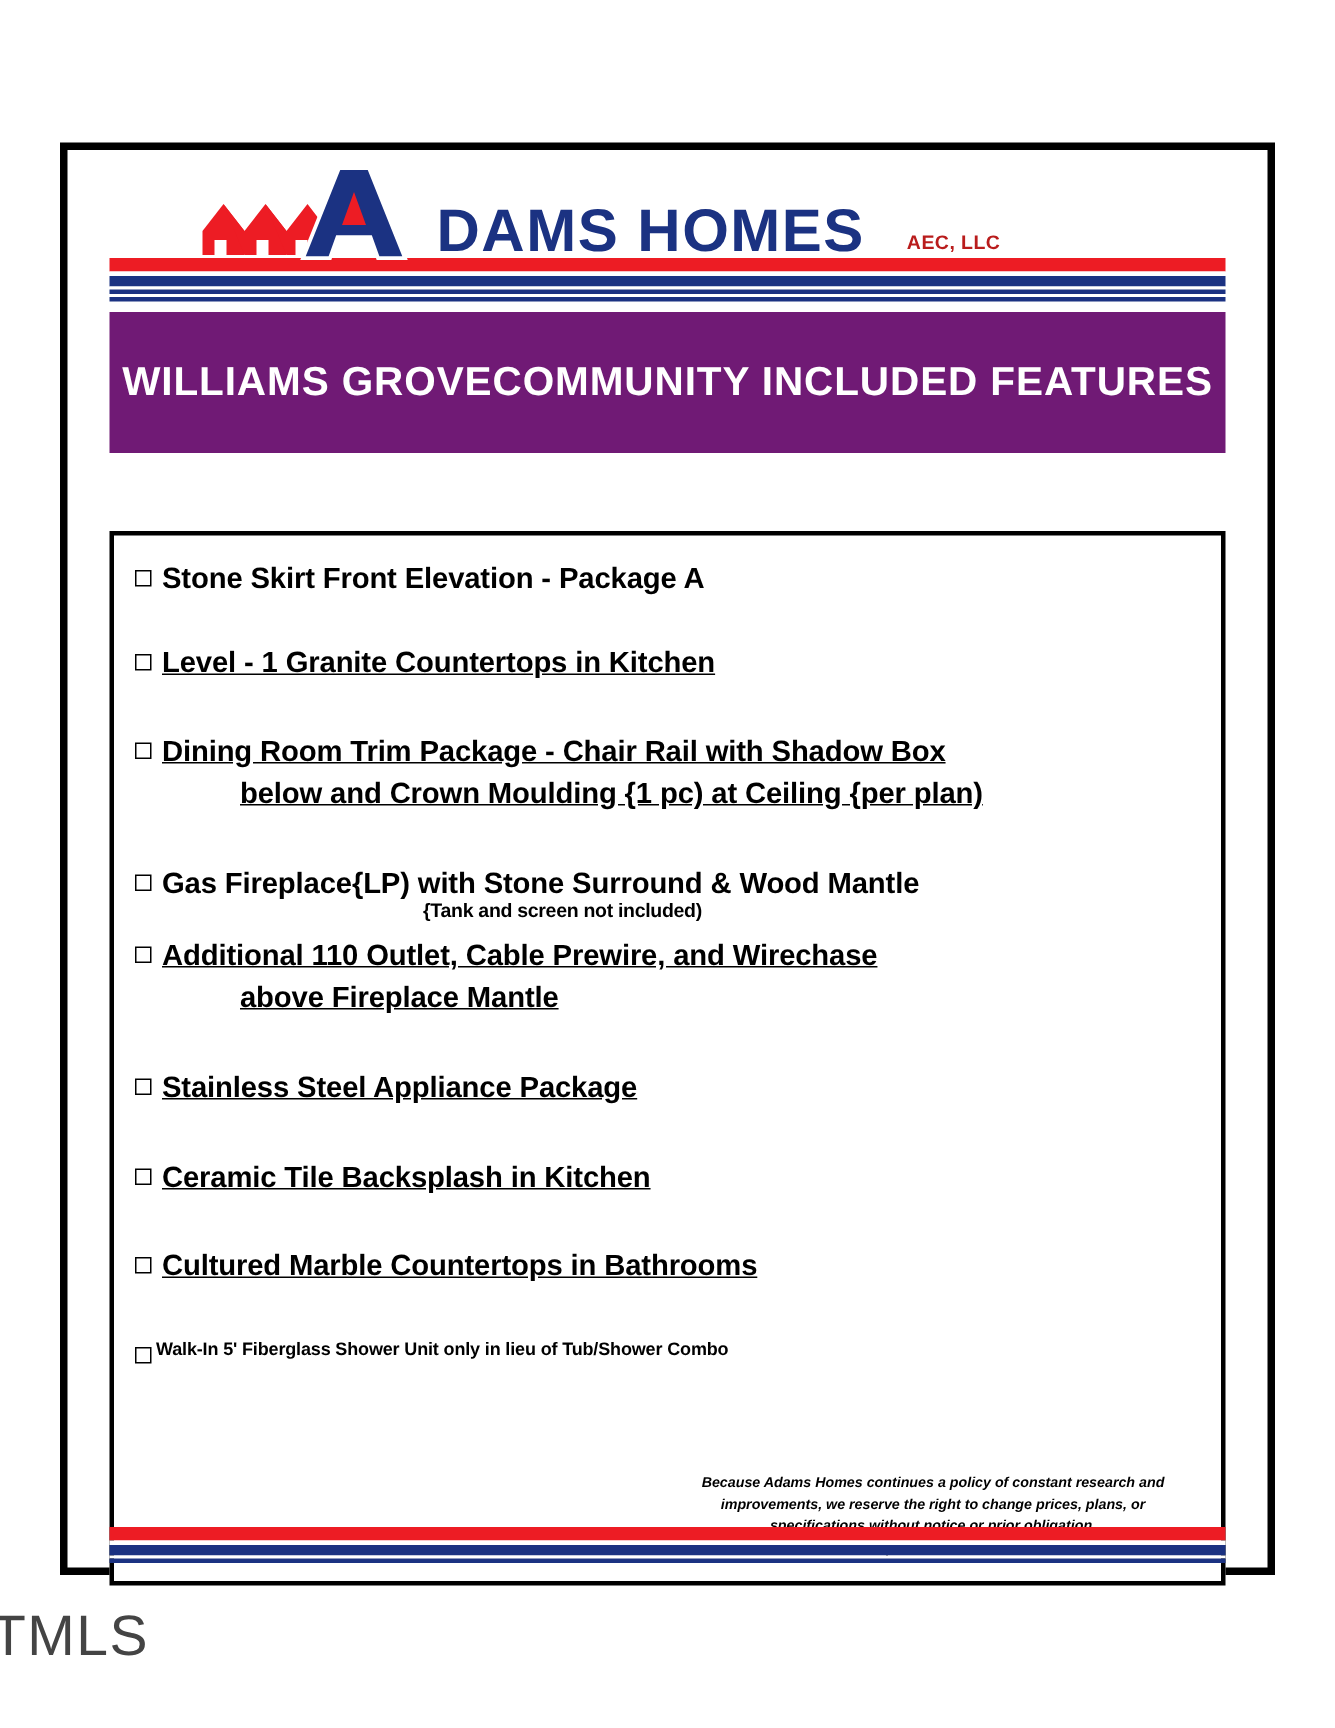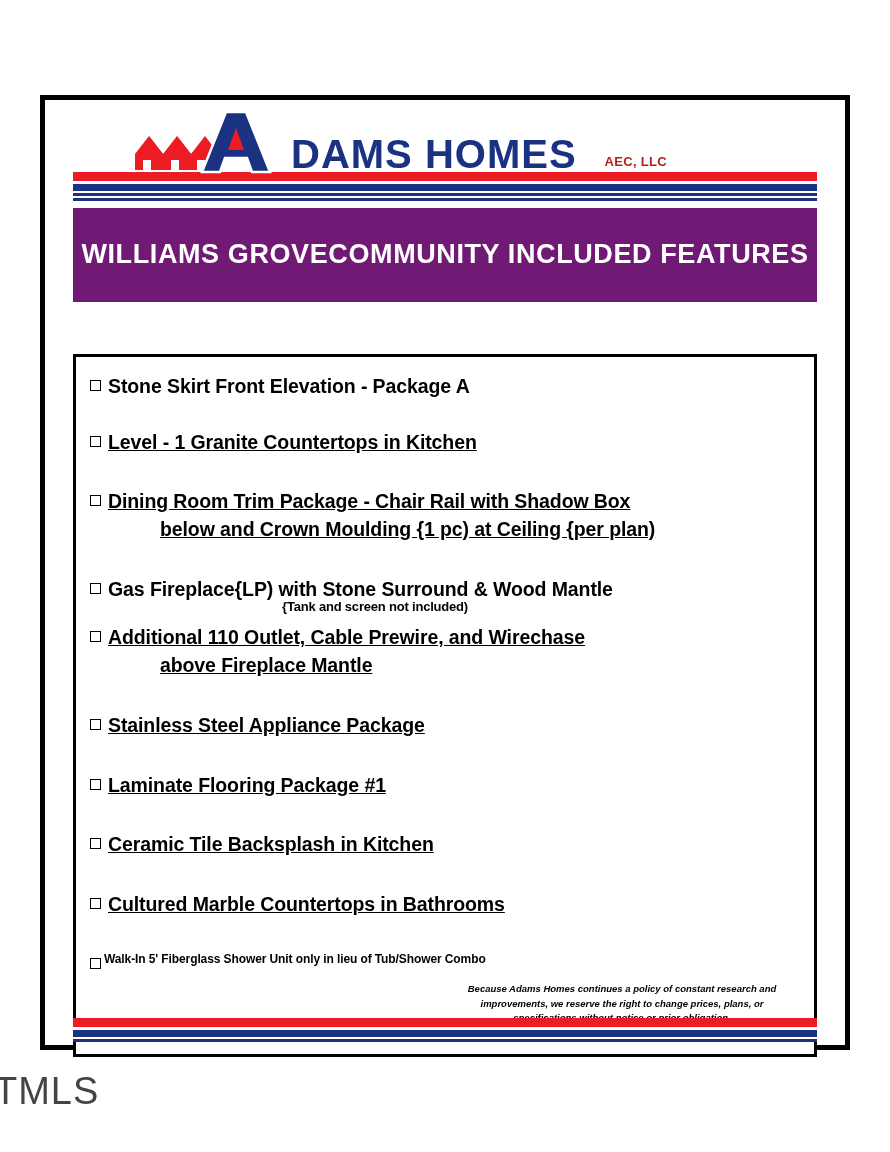--- a/index.html
+++ b/index.html
@@ -278,24 +278,20 @@
         <span>Additional 110 Outlet, Cable Prewire, and Wirechase</span>
         <span class="feature-cont">above Fireplace Mantle</span>
       </span>
     </div>
 
     <div class="feature-item extra-wide">
       <span class="bullet-box"></span>
       <span class="feature-text">Stainless Steel Appliance Package</span>
     </div>
 
-    <div class="feature-item extra-wide">
-      <span class="bullet-box"></span>
-      <span class="feature-text">Laminate Flooring Package #1</span>
-    </div>
 
     <div class="feature-item extra-wide">
       <span class="bullet-box"></span>
       <span class="feature-text">Ceramic Tile Backsplash in Kitchen</span>
     </div>
 
     <div class="feature-item extra-wide">
       <span class="bullet-box"></span>
       <span class="feature-text">Cultured Marble Countertops in Bathrooms</span>
     </div>

